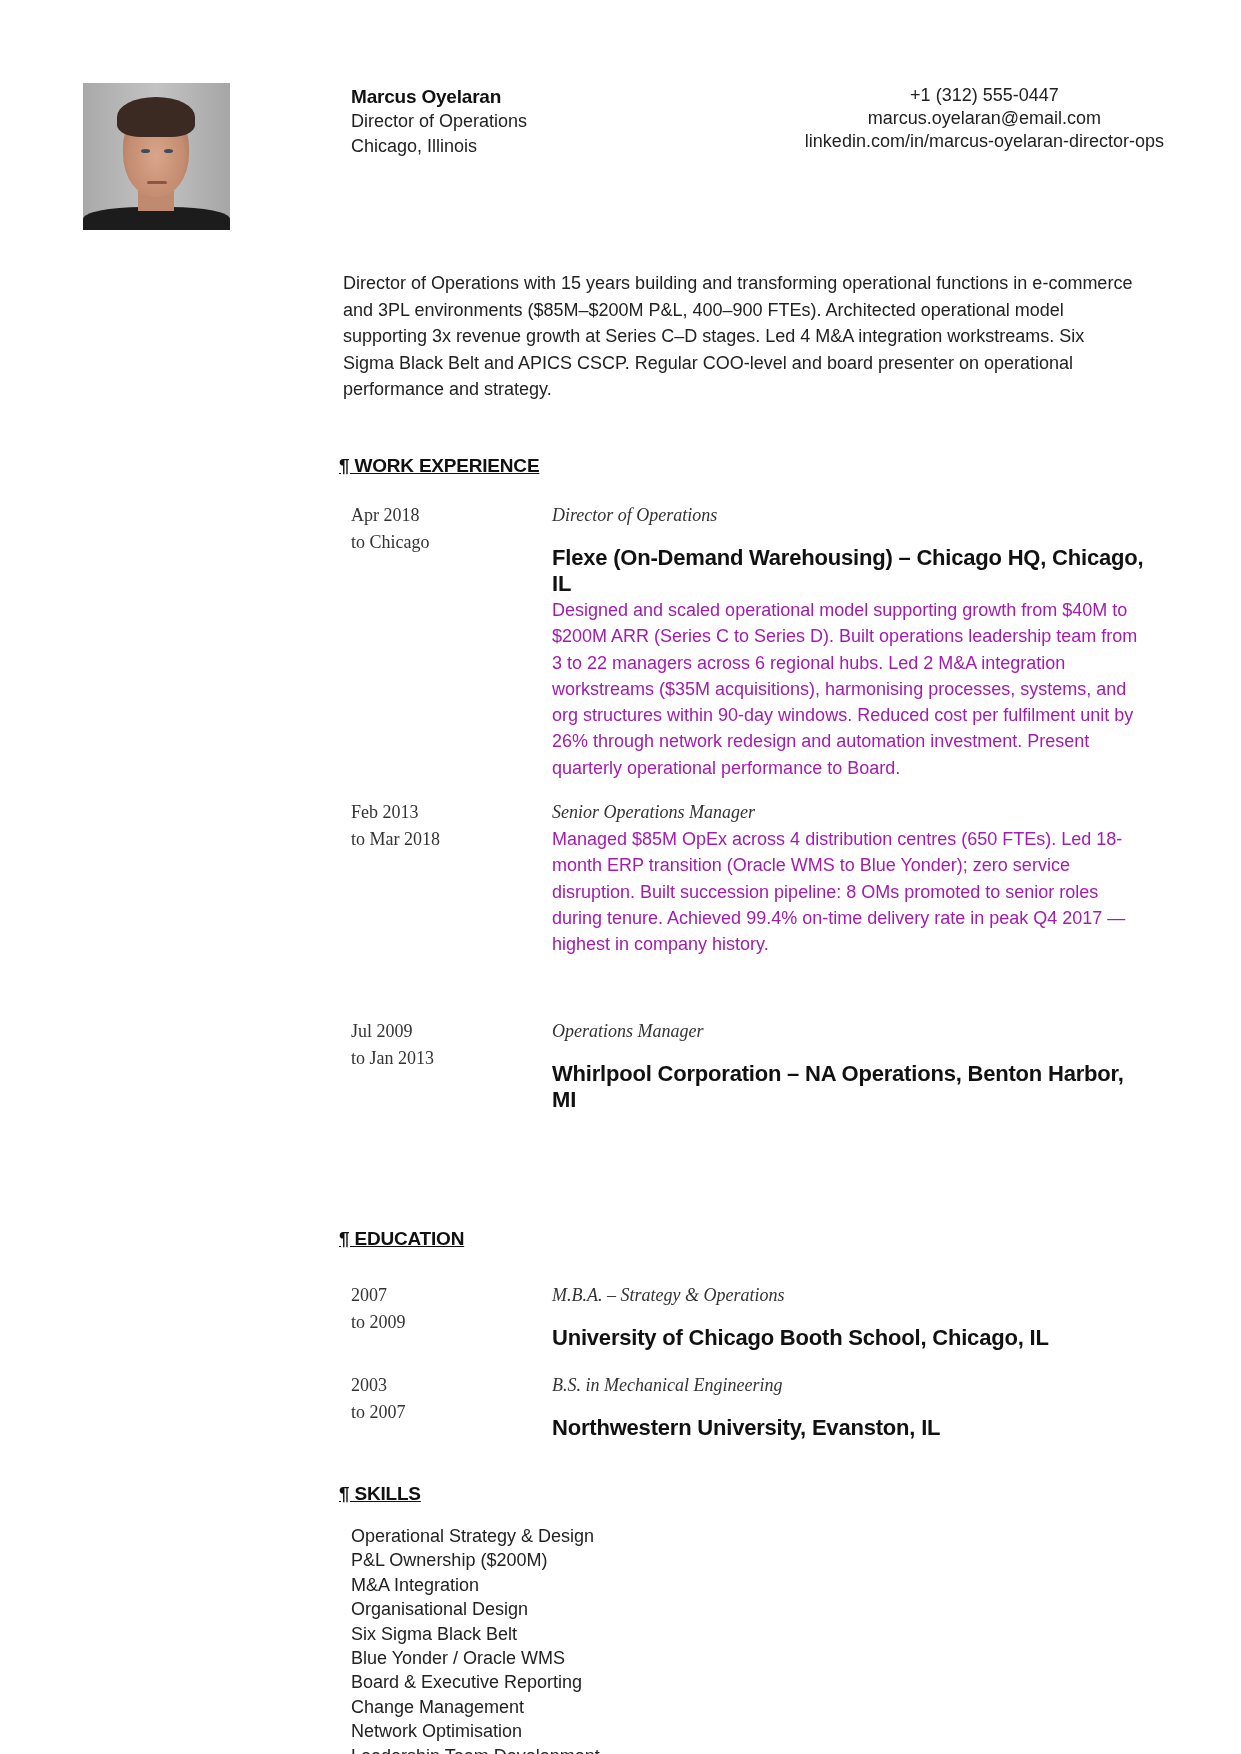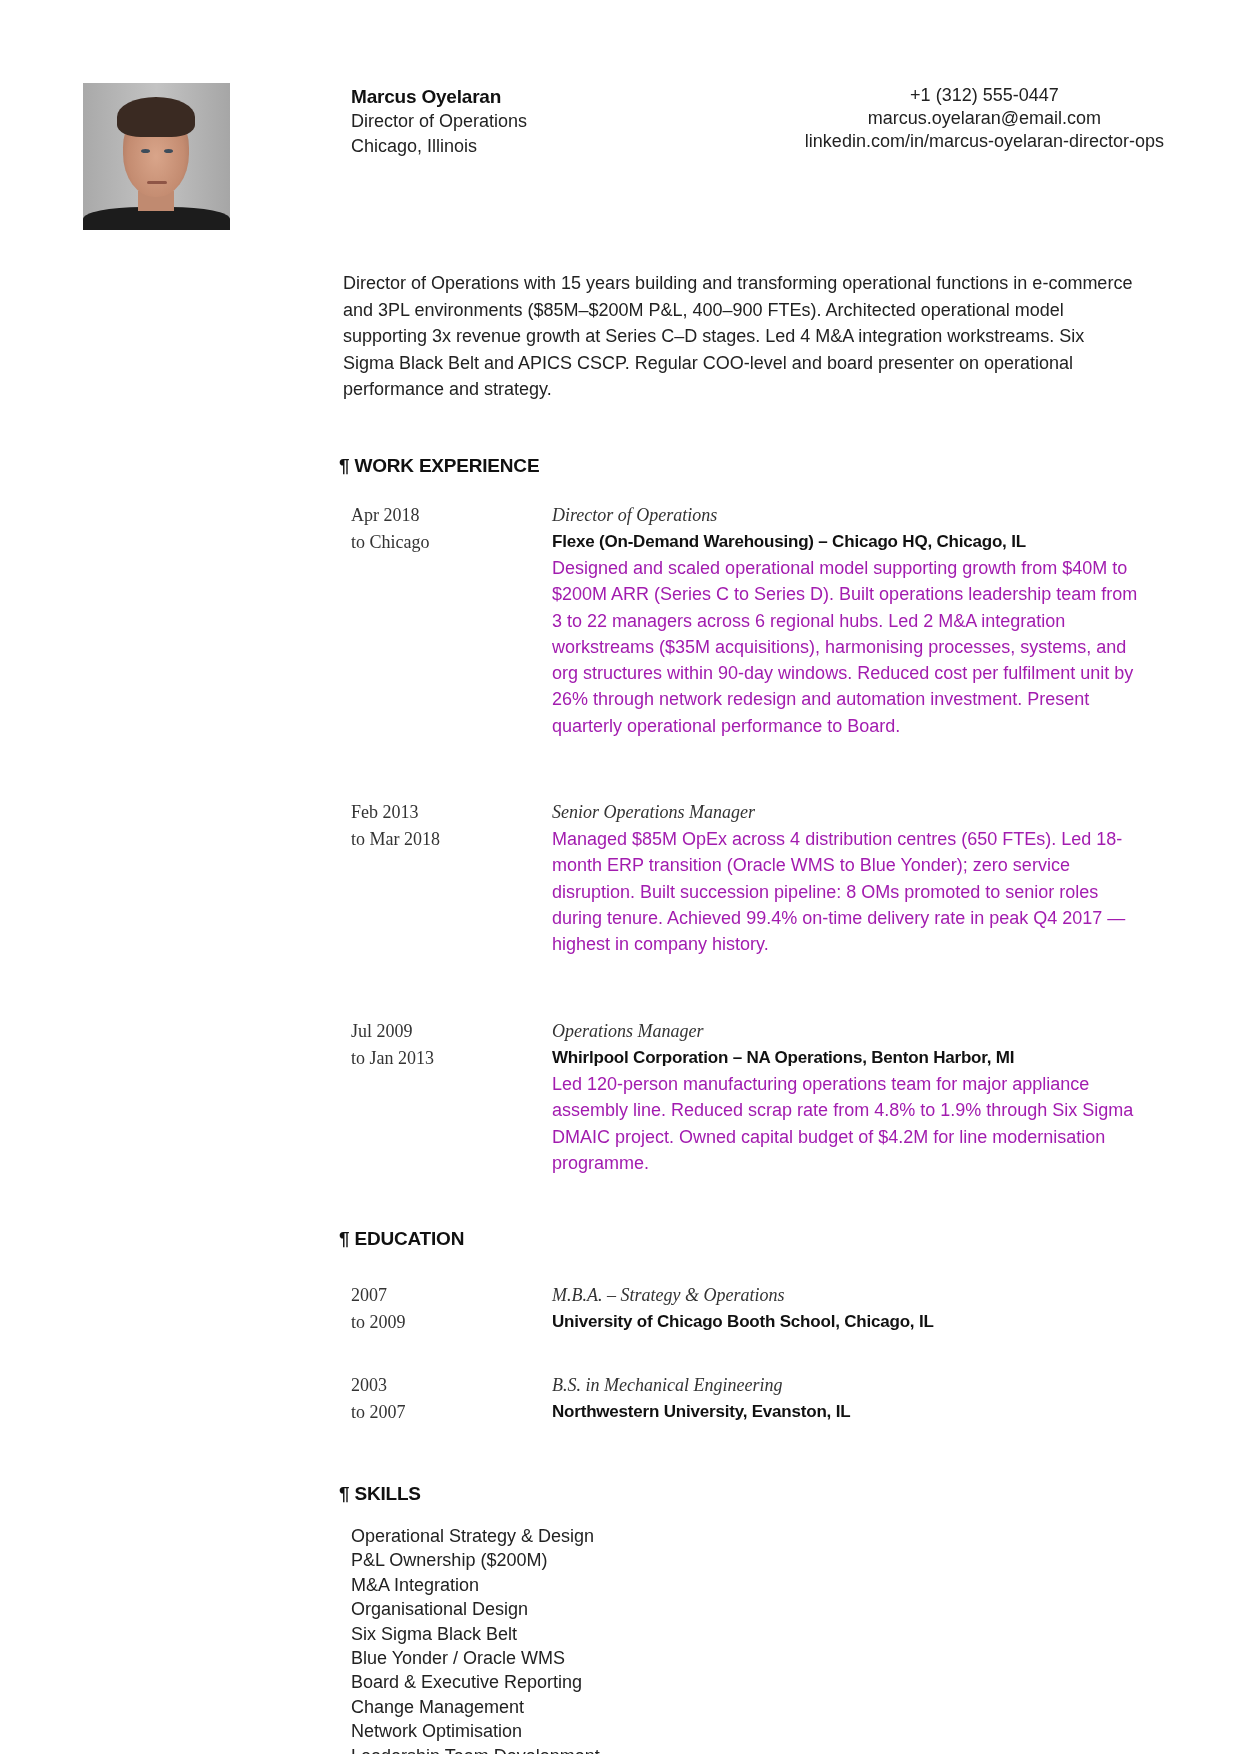--- a/index.html
+++ b/index.html
@@ -33,35 +33,35 @@
 
   .header-right { position: absolute; right: 77px; top: 84px; text-align: center; }
   .header-right .line { font-size: 18px; line-height: 23px; color: #222; }
 
   .summary {
     position: absolute; left: 343px; top: 270px; width: 790px;
     font-size: 18px; line-height: 26.5px; color: #222;
   }
 
   .section-heading {
-    position: absolute; left: 339px; font-size: 19px; font-weight: bold; letter-spacing: -0.2px;
+    position: absolute; left: 339px; font-size: 19px; font-weight: bold; letter-spacing: -0.2px; text-decoration: underline;
   }
 
   .entry { position: absolute; left: 351px; width: 800px; }
   .entry .dates {
     position: absolute; left: 0; top: 0; width: 190px;
     font-family: "Liberation Serif", "DejaVu Serif", serif; 
     font-size: 18px; line-height: 27px; color: #333;
   }
   .entry .content { position: absolute; left: 201px; top: 0; width: 600px; }
   .entry .role {
     font-family: "Liberation Serif", "DejaVu Serif", serif; font-style: italic;
     font-size: 18px; line-height: 27px; color: #333;
   }
-  .entry .org { font-size: 17px; font-weight: bold; line-height: 26px; letter-spacing: -0.2px; }
+  .entry .org { font-size: 22px; font-weight: bold; line-height: 26px; letter-spacing: -0.2px; margin-top: 16px; }
   .entry .desc { font-size: 18px; line-height: 26.3px; color: #a21caf; }
 
   .skills { position: absolute; left: 351px; top: 1524px; }
   .skills .item { font-size: 18px; line-height: 24.4px; color: #222; white-space: nowrap; }
 </style>
 </head>
 <body>
 
 <div class="photo">
   <div class="shirt"></div>
@@ -113,21 +113,20 @@
 </div>
 
 <div class="entry" style="top:1018px;">
   <div class="dates">
     <div>Jul 2009</div>
     <div>to Jan 2013</div>
   </div>
   <div class="content">
     <div class="role">Operations Manager</div>
     <div class="org">Whirlpool Corporation – NA Operations, Benton Harbor, MI</div>
-    <div class="desc">Led 120-person manufacturing operations team for major appliance assembly line. Reduced scrap rate from 4.8% to 1.9% through Six Sigma DMAIC project. Owned capital budget of $4.2M for line modernisation programme.</div>
   </div>
 </div>
 
 <div class="section-heading" style="top:1188px;margin-top:40px;">¶ EDUCATION</div>
 
 <div class="entry" style="top:1282px;">
   <div class="dates">
     <div>2007</div>
     <div>to 2009</div>
   </div>

